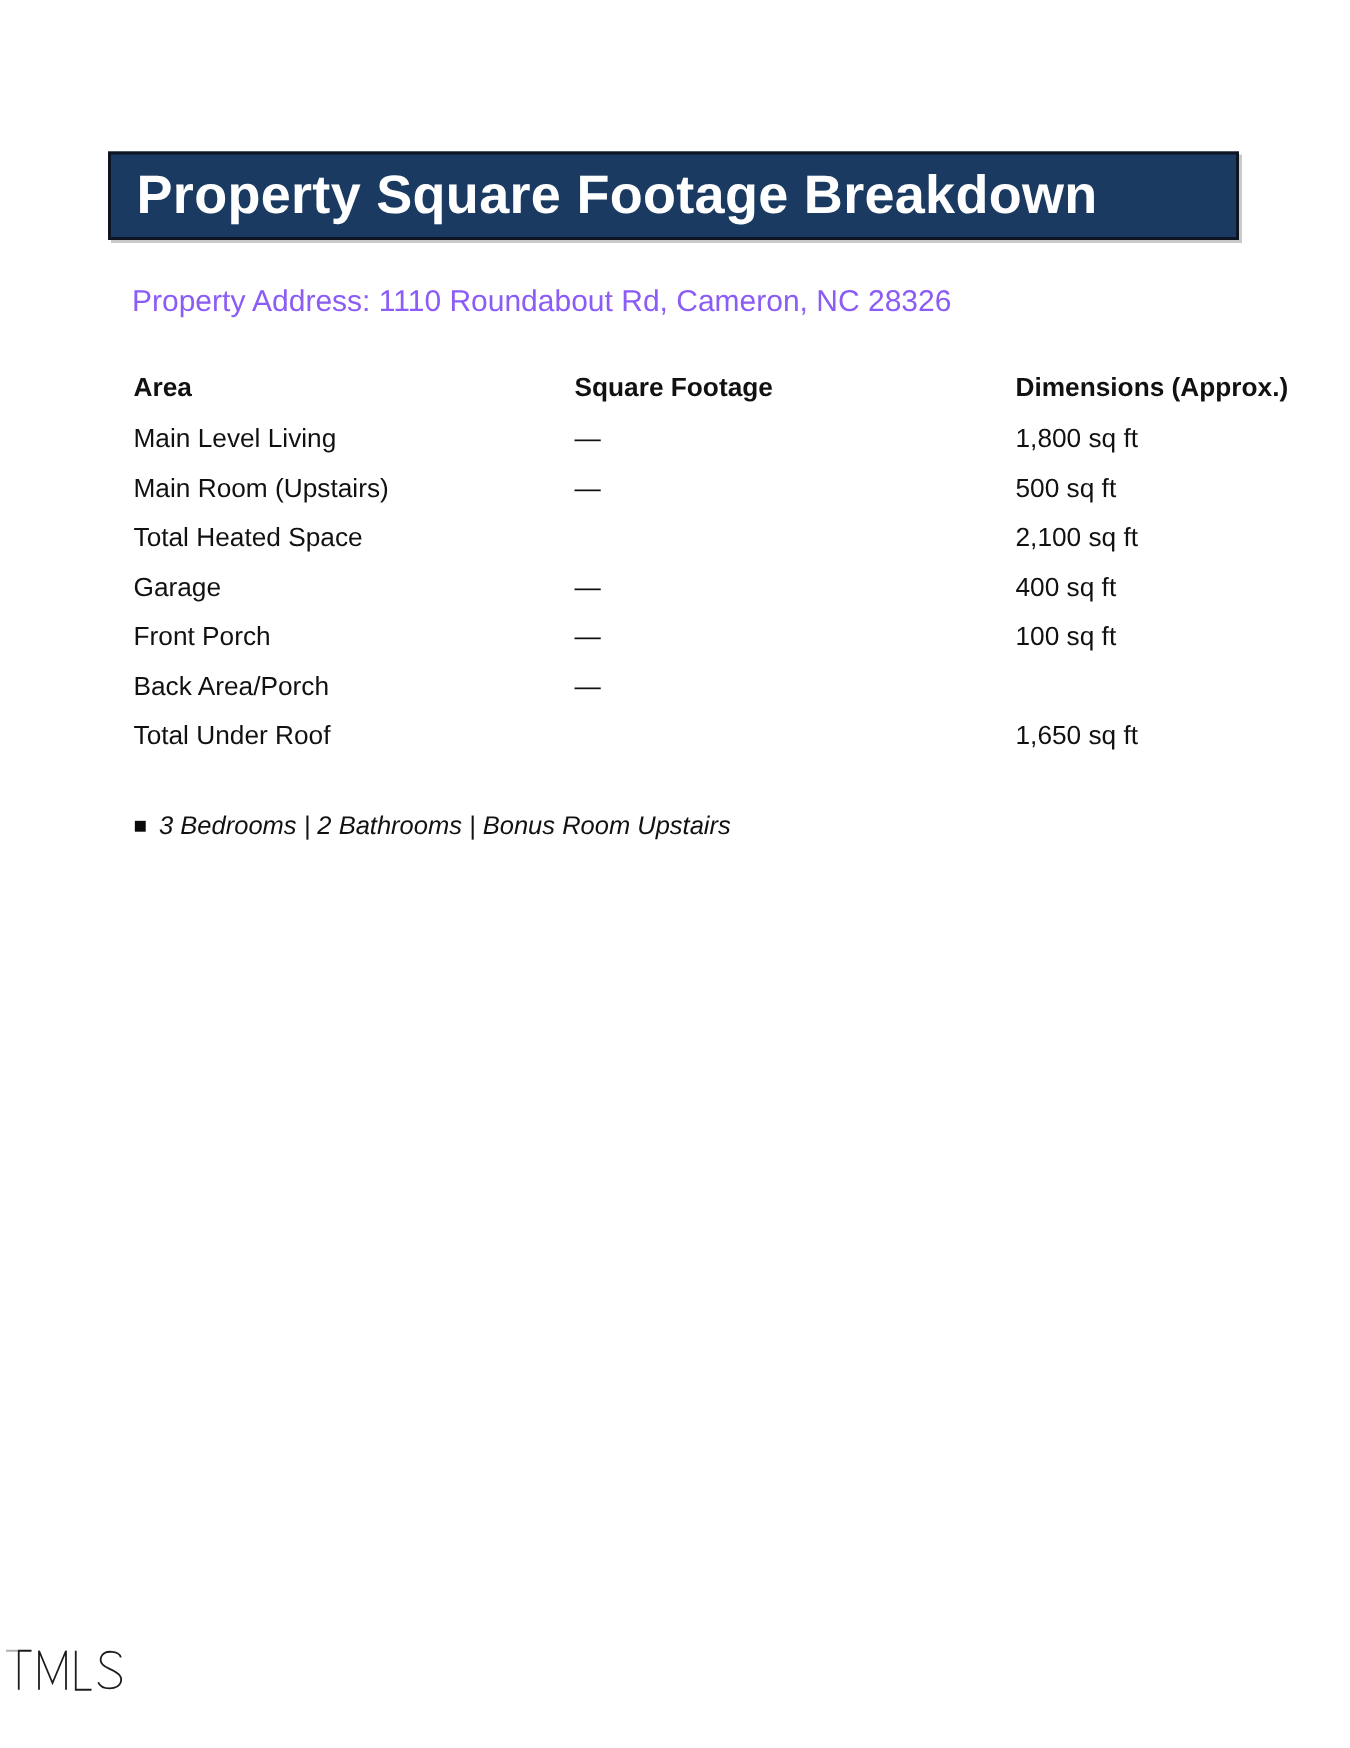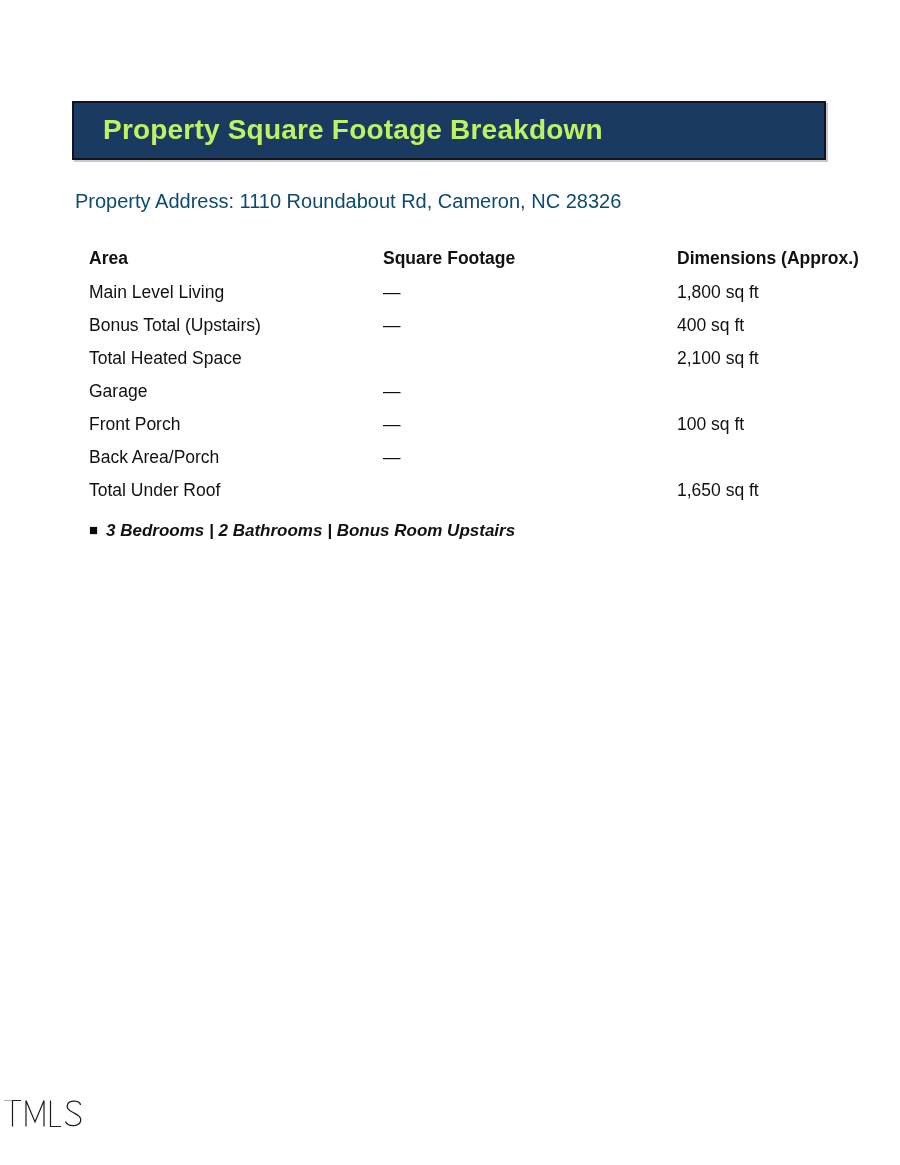--- a/index.html
+++ b/index.html
@@ -13,46 +13,45 @@
   }
   .title-bar{
     position:absolute;left:72px;top:101px;
     width:750px;height:55px;
     background:#1a3a62;
     border:2px solid #0e1422;
     box-shadow:2px 2px 0 #c9c9c9;
     display:flex;align-items:center;
   }
   .title-bar h1{
-    margin:12px;padding:0 0 2px 17px;
-    font-size:28px;font-weight:bold;color:#bef264;
+    margin:0;padding:0 0 2px 17px;
+    font-size:36px;font-weight:bold;color:#ffffff;
     letter-spacing:0.2px;
   }
   .address{
-    position:absolute;left:75px;top:189px;margin:0;
-    font-size:20px;line-height:24px;color:#0c4a6e;
+    position:absolute;left:88px;top:189px;margin:0;
+    font-size:20px;line-height:24px;color:#8b5cf6;
   }
   .sqft-table{
     position:absolute;left:89px;top:241px;width:740px;
     font-size:17.5px;
   }
   .t-row{
     display:grid;
     grid-template-columns:294px 294px auto;
     line-height:33px;height:33px;
     white-space:nowrap;
   }
   .t-head{
     font-weight:bold;
     line-height:35px;height:35px;
   }
   .footnotes{
-    position:absolute;left:89px;top:516px;
+    position:absolute;left:89px;top:536px;
     font-size:17px;
-    font-weight:bold;
   }
   .fn-line{
     line-height:29px;height:29px;white-space:nowrap;
   }
   .fn-bullet{
     font-style:normal;font-size:15px;
     margin-right:8px;color:#0a0a0a;
     position:relative;top:-1px;
   }
   .fn-text{font-style:italic;}
@@ -79,32 +78,33 @@
       <span>Square Footage</span>
       <span>Dimensions (Approx.)</span>
     </div>
 
     <div class="t-row">
       <span>Main Level Living</span>
       <span>—</span>
       <span>1,800 sq ft</span>
     </div>
     <div class="t-row">
-      <span>Bonus Total (Upstairs)</span>
+      <span>Main Room (Upstairs)</span>
       <span>—</span>
-      <span>400 sq ft</span>
+      <span>500 sq ft</span>
     </div>
     <div class="t-row">
       <span>Total Heated Space</span>
       <span></span>
       <span>2,100 sq ft</span>
     </div>
     <div class="t-row">
       <span>Garage</span>
       <span>—</span>
+      <span>400 sq ft</span>
     </div>
     <div class="t-row">
       <span>Front Porch</span>
       <span>—</span>
       <span>100 sq ft</span>
     </div>
     <div class="t-row">
       <span>Back Area/Porch</span>
       <span>—</span>
     </div>

